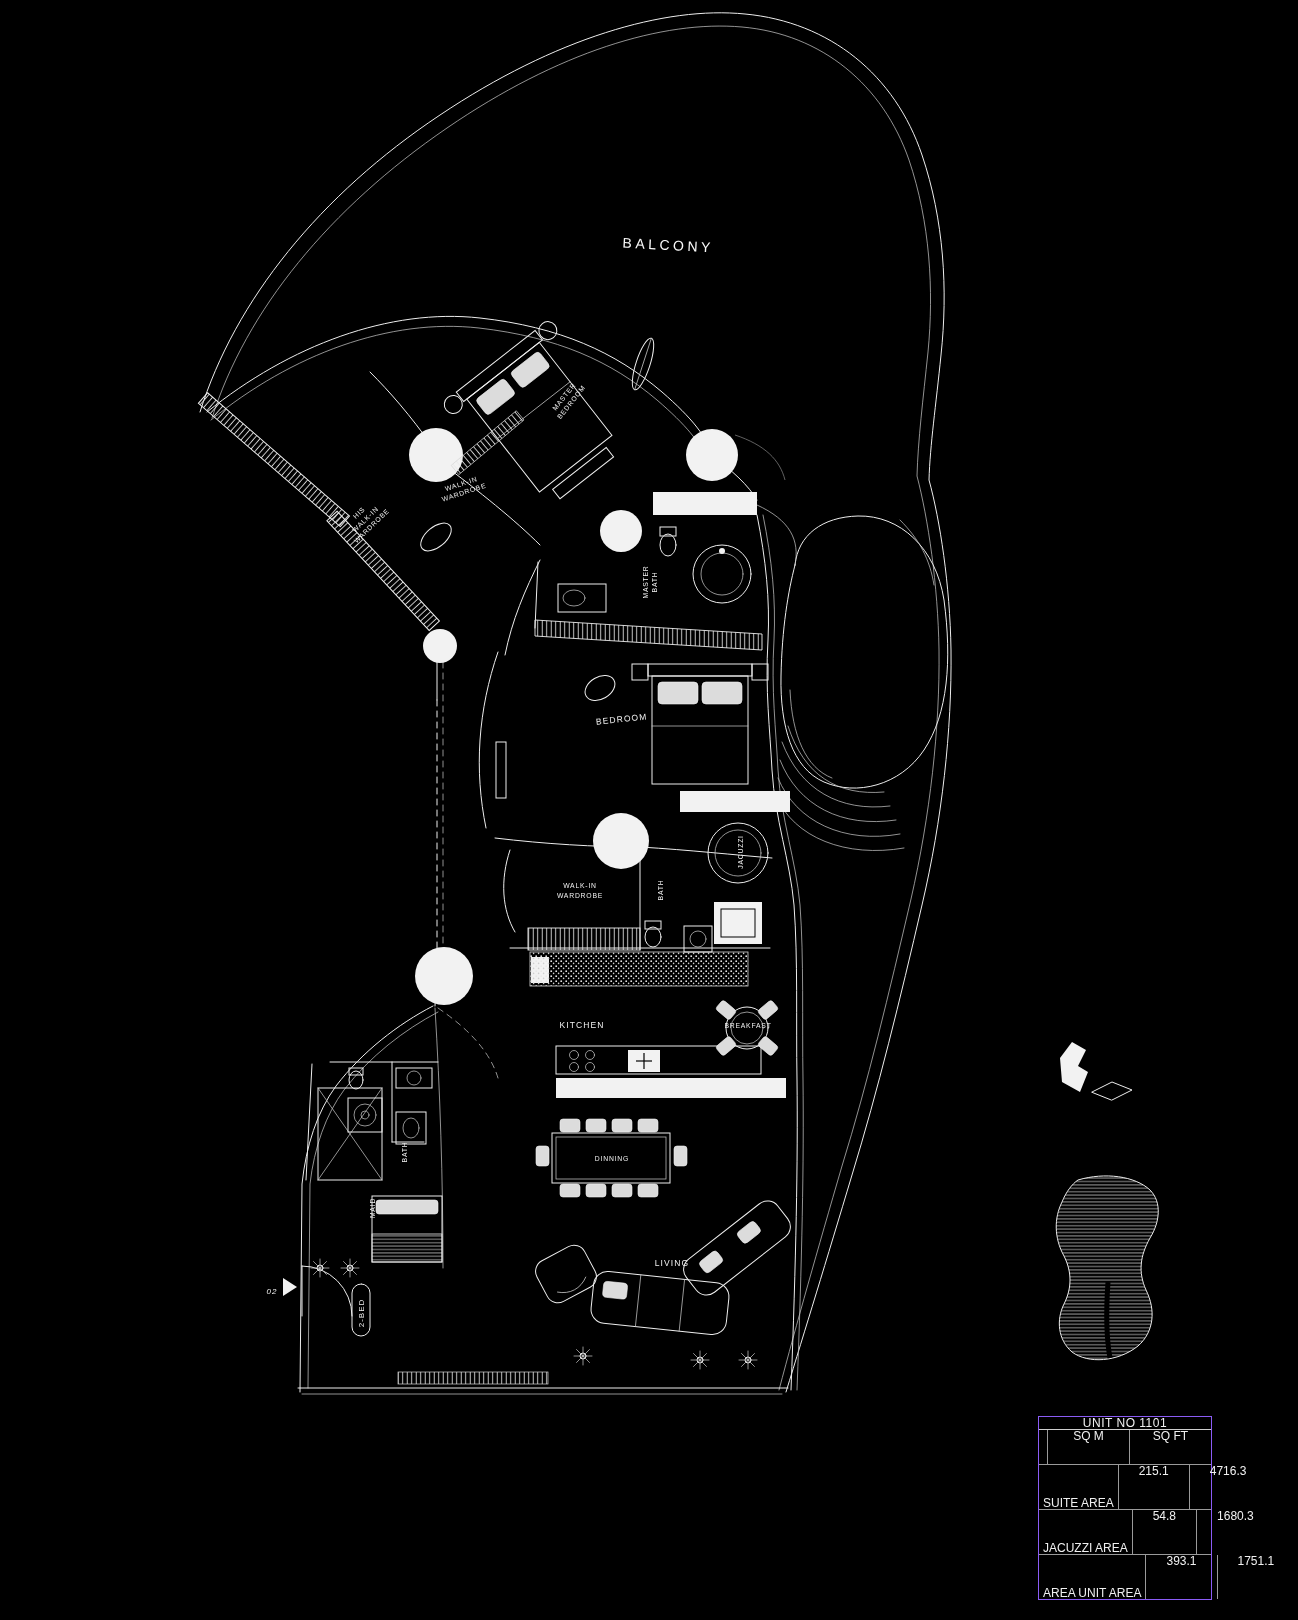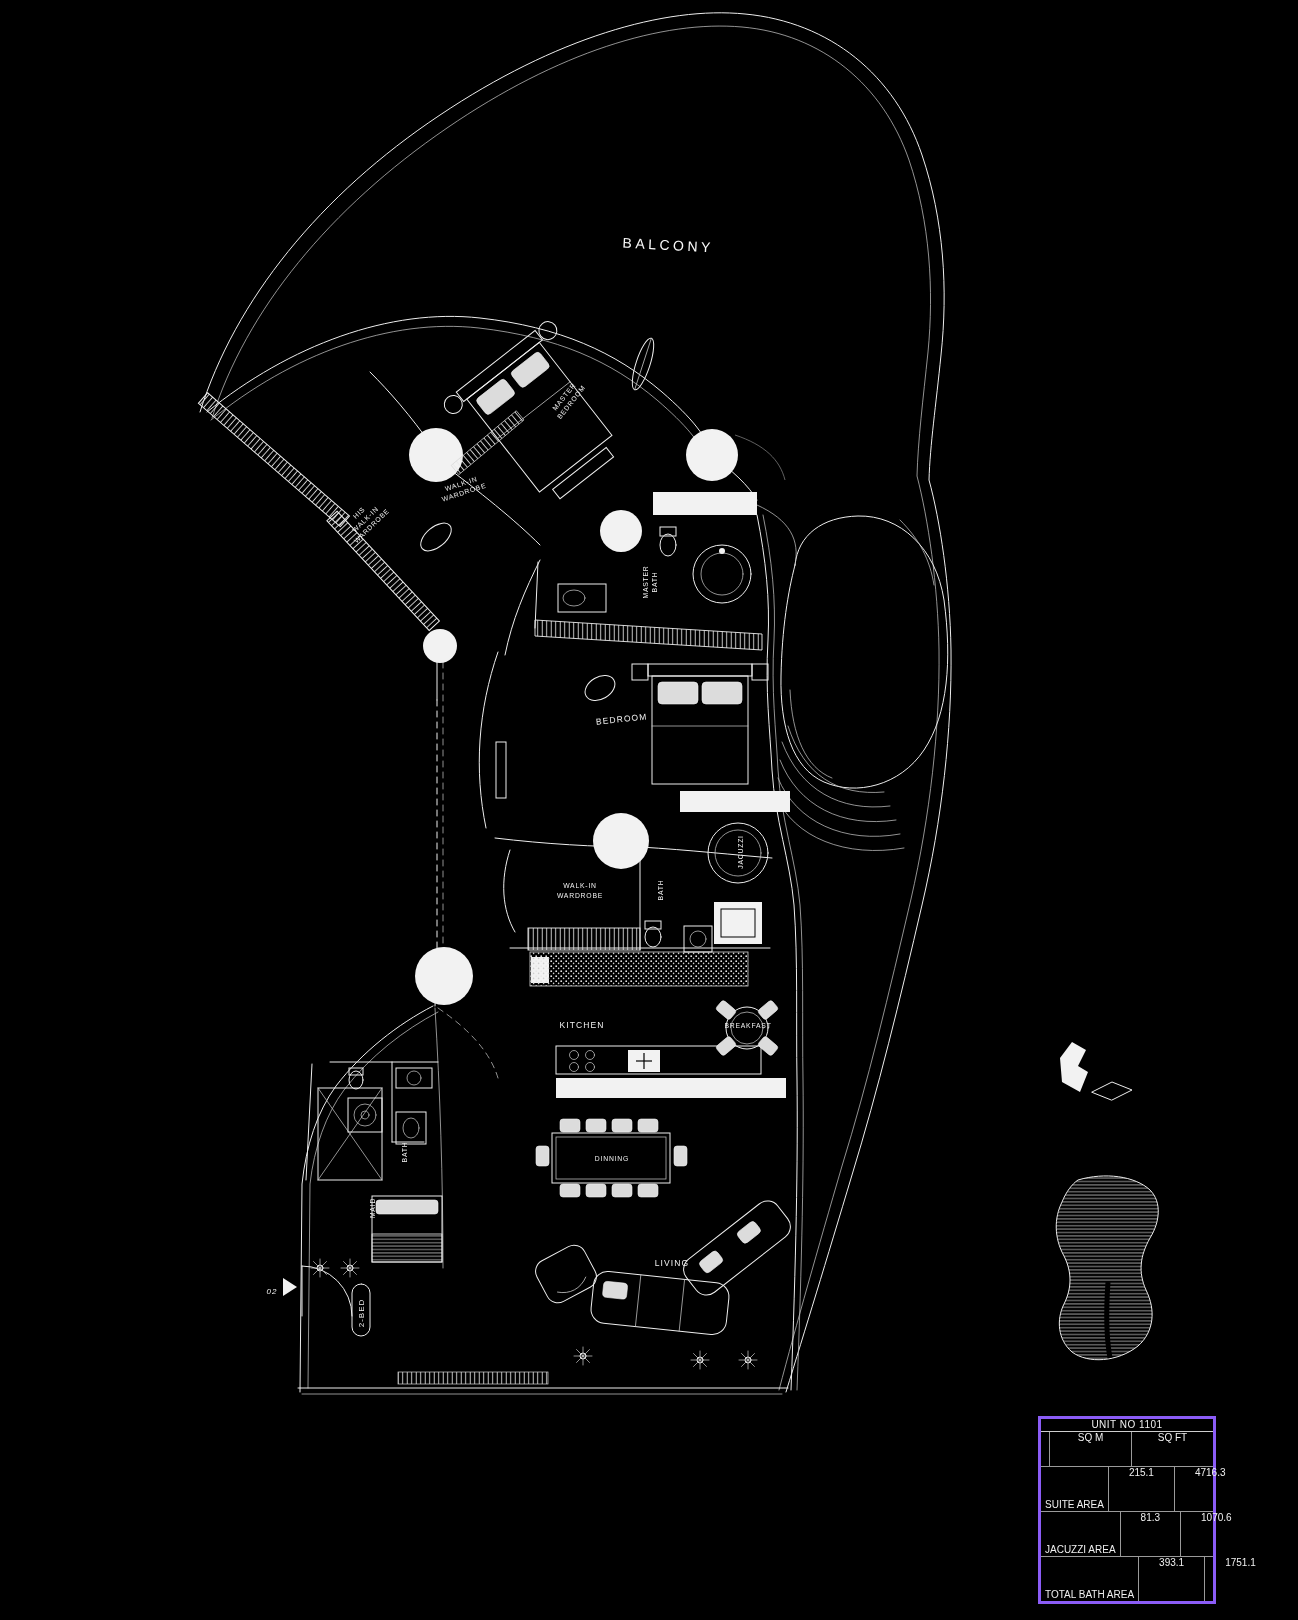--- a/index.html
+++ b/index.html
@@ -12,21 +12,21 @@
   .balc{font-size:14px;letter-spacing:3.5px;fill:#fafafa;}
   .tag{font-size:8px;letter-spacing:1px;}
   .ln{fill:none;stroke:#ededed;stroke-width:1;stroke-linecap:round;}
   .lt{fill:none;stroke:#c2c2c2;stroke-width:.75;stroke-linecap:round;}
   .faint{fill:none;stroke:#8a8a8a;stroke-width:.7;}
   .wf{fill:#f2f2f2;stroke:none;}
   .pf{fill:#dcdcdc;stroke:#f2f2f2;stroke-width:.6;}
   .dsh{stroke-dasharray:6 5;}
   
   .area-table{position:absolute;left:1038px;top:1416px;width:172px;
-              border:3px solid #8b5cf6;color:#f0f0f0;font-size:10px;line-height:10px;}
+              border:1px solid #8b5cf6;color:#f0f0f0;font-size:12px;line-height:10px;}
   .at-title{text-align:center;border-bottom:1px solid #cfcfcf;padding:1px 0;letter-spacing:.5px;}
   .at-row{display:flex;border-bottom:1px solid #9a9a9a;}
   .at-row:last-child{border-bottom:none;}
   .at-label{flex:1;padding:1px 4px;white-space:nowrap;margin-top:32px;}
   .at-val{width:42px;border-left:1px solid #9a9a9a;text-align:center;padding:1px 20px;}
 </style>
 </head>
 <body>
 
 <div class="canvas">
@@ -374,23 +374,23 @@
     <div class="at-val">SQ M</div>
     <div class="at-val">SQ FT</div>
   </div>
   <div class="at-row">
     <div class="at-label">SUITE AREA</div>
     <div class="at-val">215.1</div>
     <div class="at-val">4716.3</div>
   </div>
   <div class="at-row">
     <div class="at-label">JACUZZI AREA</div>
-    <div class="at-val">81.3</div>
-    <div class="at-val">1070.6</div>
+    <div class="at-val">54.8</div>
+    <div class="at-val">1680.3</div>
   </div>
   <div class="at-row">
-    <div class="at-label">TOTAL BATH AREA</div>
+    <div class="at-label">AREA UNIT AREA</div>
     <div class="at-val">393.1</div>
     <div class="at-val">1751.1</div>
   </div>
 </div>
 
 </div>
 
 </body></html>

